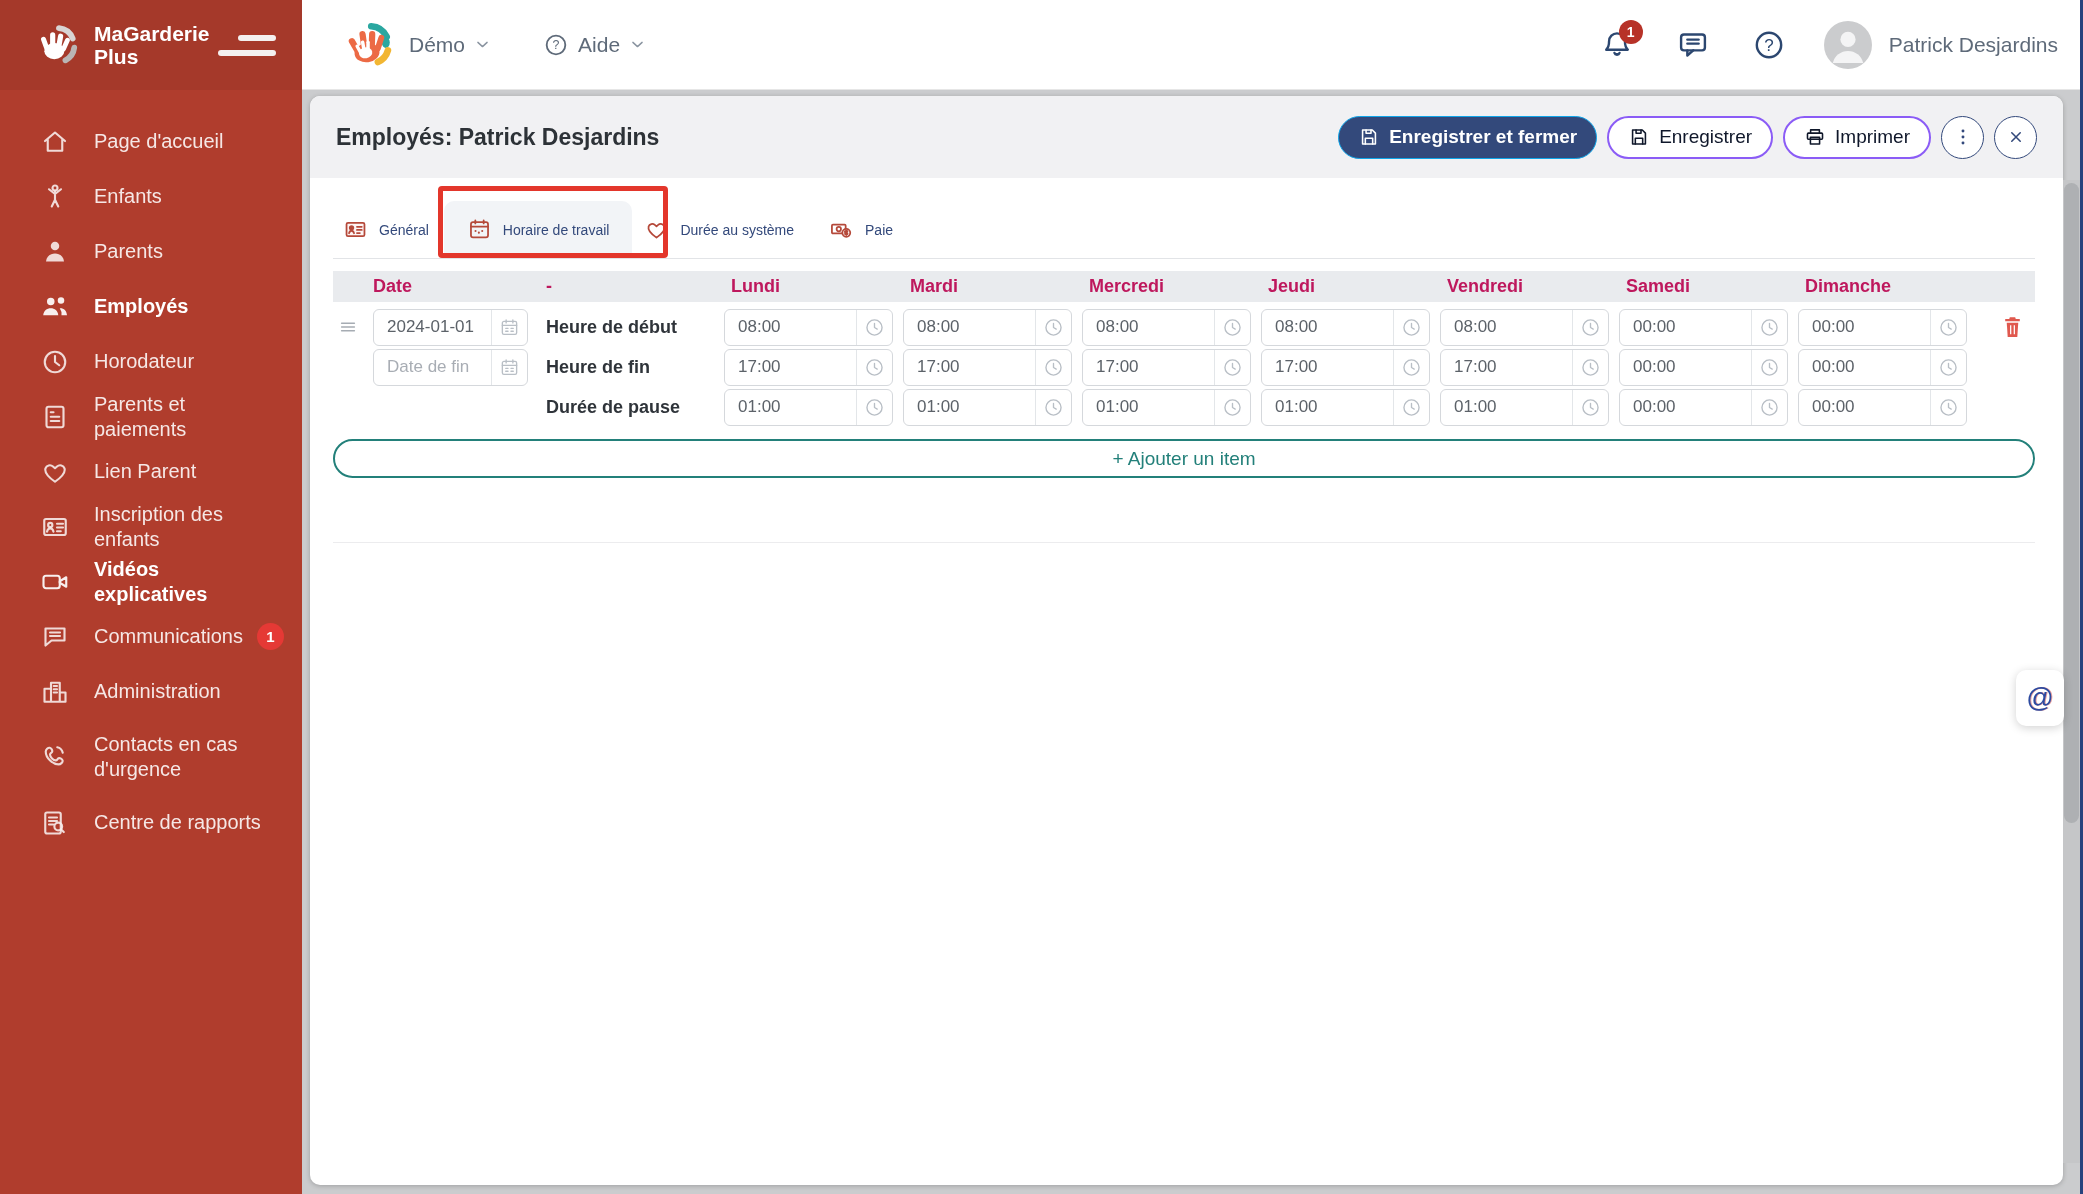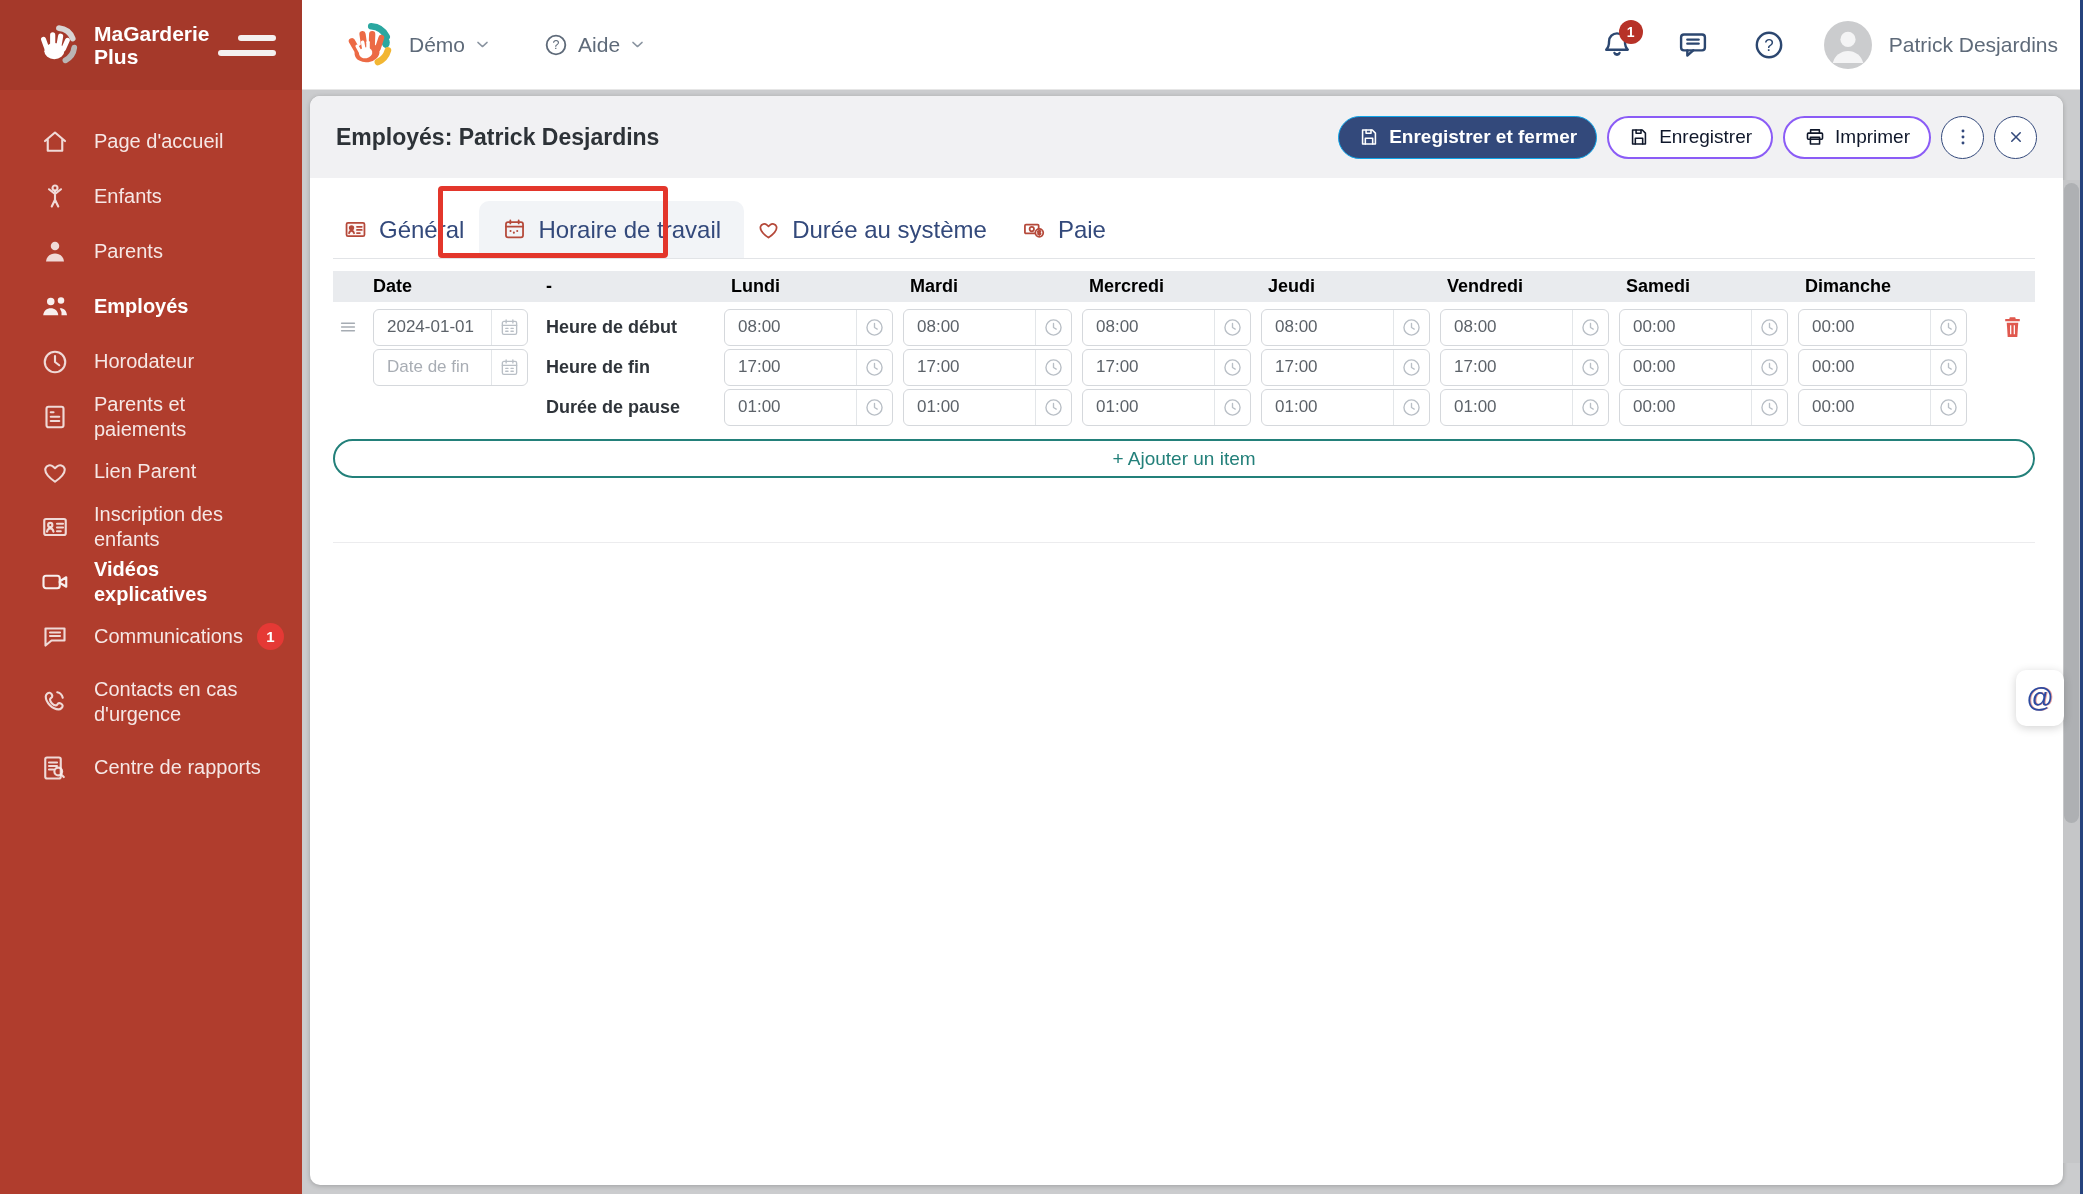--- a/index.html
+++ b/index.html
@@ -62,34 +62,34 @@
   .pill svg { width:22px; height:22px; }
   .pill.primary { background:#33497b; border:1px solid #0ea5e9; color:#fff; font-weight:bold; }
   .pill.outline { background:#fff; border:2px solid #8b5cf6; color:#0f172a; }
   .circ { width:43px; height:43px; border-radius:50%; background:#fff; border:1px solid #33497b;
     color:#33497b; display:flex; align-items:center; justify-content:center; cursor:pointer; }
   .circ svg { width:22px; height:22px; }
 
   
   .tabs { margin:23px 28px 0 23px; display:flex; align-items:stretch; height:58px;
     border-bottom:1px solid #e2e4e7; }
-  .tab { display:flex; align-items:center; gap:11px; font-size:24px; color:#33497b; cursor:pointer; }
+  .tab { display:flex; align-items:center; gap:11px; font-size:14px; color:#33497b; cursor:pointer; }
   .tab svg { width:25px; height:25px; color:#b5493a; }
   .tab.general { padding-left:10px; }
   .tab.active { background:#f2f4f7; border-radius:10px 10px 0 0; padding:0 23px; margin-left:15px; }
   .tab.acces { margin-left:12px; }
   .tab.paie { margin-left:35px; }
   .annotation { position:absolute; left:128px; top:90px; width:230px; height:72px;
     border:5px solid #e3362b; border-radius:4px; pointer-events:none; z-index:6; }
 
   
   .sched { margin:12px 28px 0 23px; }
   .srow, .shead { display:grid; grid-template-columns:40px 158px 193px repeat(7,179px) 1fr;
     align-items:center; }
-  .shead { height:31px; background:#e9ebee; font-size:18px; font-weight:bold; color:#000000; }
+  .shead { height:31px; background:#e9ebee; font-size:18px; font-weight:bold; color:#be185d; }
   .shead .hc { padding-left:7px; }
   .shead .hc.date { padding-left:0; }
   .shead .hc.dash { padding-left:15px; }
   .srow { height:40px; }
   .srow.first { margin-top:5px; }
   .drag { width:22px; height:22px; margin-left:4px; cursor:grab; }
   .inp { height:37px; background:#fff; border:1px solid #d5d8dc; border-radius:6px;
     display:flex; align-items:stretch; overflow:hidden; }
   .inp input { border:none; outline:none; background:transparent; flex:1; min-width:0;
     padding-left:13px; font-size:17px; color:#5c6269; font-family:"Liberation Sans",sans-serif; }
@@ -209,20 +209,27 @@
           </svg>
         <span class="lbl">Vidéos explicatives</span>
       </div>
       <div class="sb-item">
         <svg viewBox="0 0 24 24" class="ic-stroke">
             <path d="M4.4 5.2h15.2v9.6H9.2l-4.8 4z"></path>
             <path d="M8 8.4h8M8 11.2h8"></path>
           </svg>
         <span class="lbl">Communications</span>
         <span class="sb-badge">1</span>
+      </div>
+      <div class="sb-item">
+        <svg viewBox="0 0 24 24" class="ic-stroke">
+            <path d="M3.6 19.8V9.4h5.2v10.4M8.8 19.8V4.6h7v15.2M15.8 19.8v-7.4h4.6v7.4M3.6 19.8h16.8"></path>
+            <path d="M11 7.2h2.6M11 9.8h2.6M11 12.4h2.6"></path>
+          </svg>
+        <span class="lbl">Administration</span>
       </div>
       <div class="sb-item" style="min-height:76px;">
         <svg viewBox="0 0 24 24" class="ic-stroke">
             <path d="M7.8 4.6c1.2.2 2.4 2.2 1.9 3.3-.4.9-1.7 1-1.7 2.2 0 1.9 2.7 4.6 4.6 4.6 1.2 0 1.3-1.3 2.2-1.7 1.1-.5 3.1.7 3.3 1.9.2 1.4-1.6 3-3.2 3C10 17.9 4.6 12.5 4.6 7.7c0-1.6 1.8-3.3 3.2-3.1z"></path>
             <path d="M13.8 4.2c2.3.5 3.9 2.1 4.4 4.4"></path>
           </svg>
         <span class="lbl">Contacts en cas d'urgence</span>
       </div>
       <div class="sb-item">
         <svg viewBox="0 0 24 24" class="ic-stroke">

